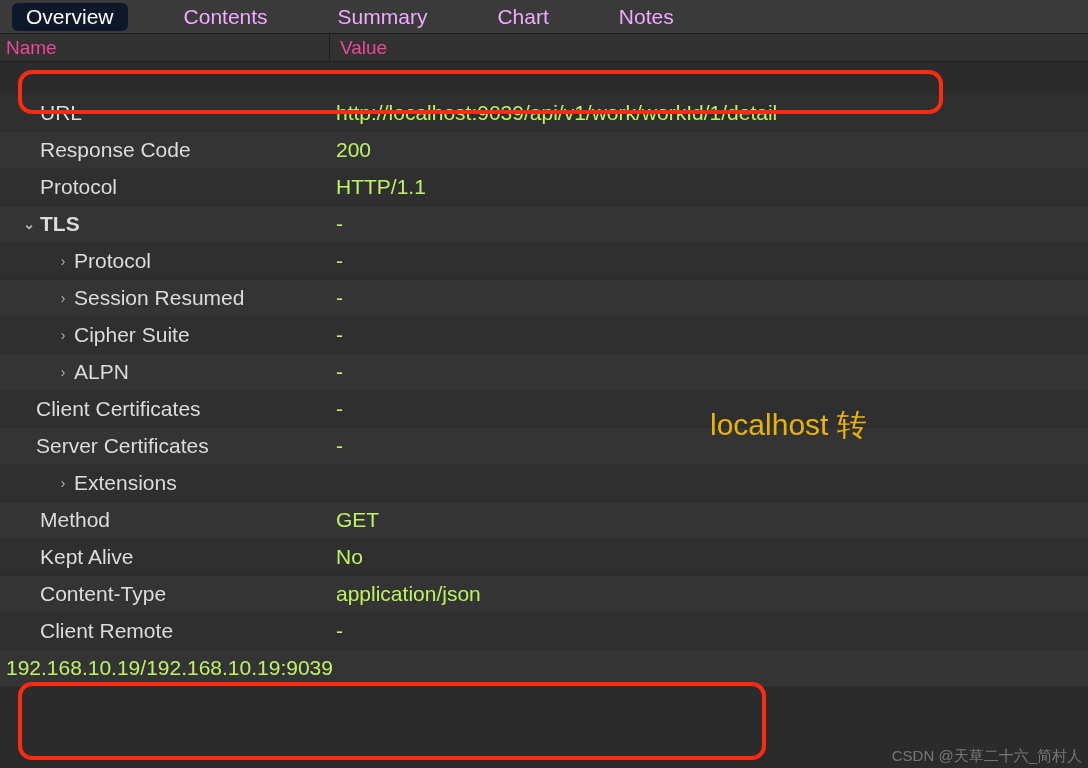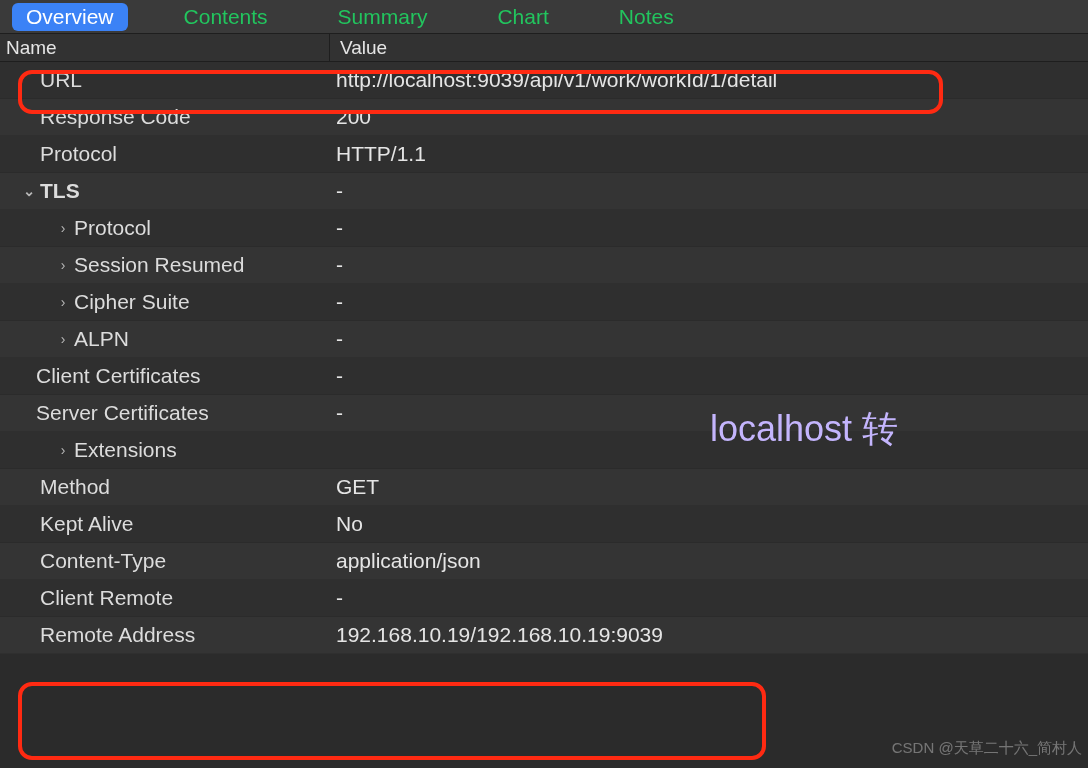--- a/index.html
+++ b/index.html
@@ -18,60 +18,60 @@
     gap: 42px;
     padding-left: 12px;
     background: #3a3a3a;
     border-bottom: 1px solid #1e1e1e;
   }
   .tab {
     height: 28px;
     display: flex;
     align-items: center;
     padding: 0 14px;
-    color: #22c55e;
+    color: #f0abfc;
     border-radius: 6px;
     font-size: 21px;
   }
   .tab.active {
-    background: #3b82f6;
+    background: #0f172a;
     color: #fff;
   }
   .cols {
     display: flex;
     height: 28px;
     border-bottom: 1px solid #1e1e1e;
     background: #323232;
     font-size: 19px;
-    color: #e5e5e5;
+    color: #ec4899;
   }
   .cols .c1 { width: 330px; padding-left: 6px; border-right: 1px solid #1e1e1e; display:flex;align-items:center;}
   .cols .c2 { flex: 1; padding-left: 10px; display:flex;align-items:center;}
-  .grid { position: relative; }
+  .grid { position: relative; margin-top: 33px; }
   .row {
     display: flex;
     align-items: center;
     height: 37px;
     border-bottom: 1px solid rgba(0,0,0,0.08);
     font-size: 21px;
   }
   .row:nth-child(odd)  { background: #2f2f2f; }
   .row:nth-child(even) { background: #343434; }
   .k {
     width: 330px;
     display: flex;
     align-items: center;
     padding-right: 6px;
     color: #dcdcdc;
     white-space: nowrap;
   }
   .v {
     flex: 1;
     padding-left: 6px;
-    color: #e5e5e5;
+    color: #bef264;
     white-space: nowrap;
     overflow: hidden;
     text-overflow: ellipsis;
   }
   .chev {
     width: 14px;
     display: inline-flex;
     justify-content: center;
     color: #b8b8b8;
     font-size: 14px;
@@ -85,30 +85,30 @@
   .bold  { font-weight: 600; }
   
   .ann-box {
     position: absolute;
     border: 4px solid #ff2a12;
     border-radius: 14px;
     pointer-events: none;
   }
   .ann-text {
     position: absolute;
-    color: #c4b5fd;
-    font-size: 36px;
+    color: #eab308;
+    font-size: 30px;
     line-height: 1.35;
     pointer-events: none;
     white-space: nowrap;
   }
   .watermark {
     position: absolute;
     right: 6px;
-    bottom: 10px;
+    bottom: 2px;
     color: rgba(255,255,255,0.35);
     font-size: 15px;
     pointer-events: none;
   }
   svg.arrow { position:absolute; pointer-events:none; }
 </style>
 </head>
 <body>
 
 <div class="tabs">
@@ -215,23 +215,20 @@
       </div>
       <div class="v">application/json</div>
     </div>
     <div class="row">
       <div class="k pad0">
         <span>Client Remote</span>
       </div>
       <div class="v">-</div>
     </div>
     <div class="row">
-      <div class="k pad0">
-        <span>Remote Address</span>
-      </div>
       <div class="v">192.168.10.19/192.168.10.19:9039</div>
     </div>
   </div>
 
 <div class="ann-box" style="left:18px; top:70px;  width:925px; height:44px;"></div>
 <div class="ann-box" style="left:18px; top:682px; width:748px; height:78px;"></div>
 
 <svg class="arrow" width="1088" height="768">
   <defs>
     <marker id="ah" markerWidth="16" markerHeight="16" refX="6" refY="6" orient="auto">

